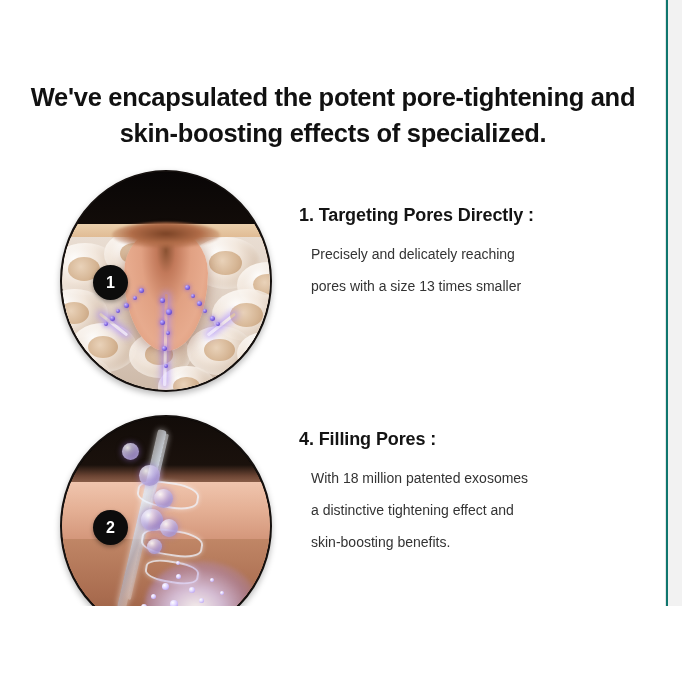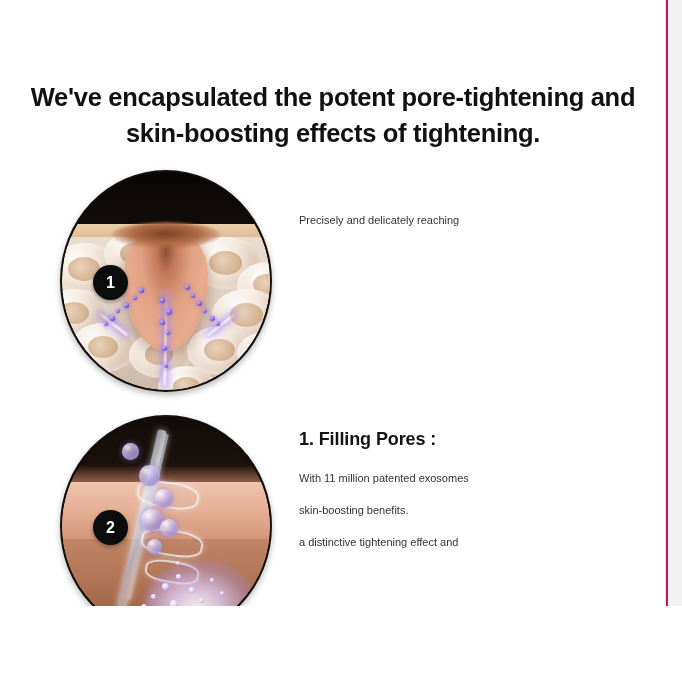--- a/index.html
+++ b/index.html
@@ -8,21 +8,21 @@
     margin: 0; padding: 0;
     width: 682px; height: 682px;
     background: #ffffff;
     font-family: "Liberation Sans", sans-serif;
     overflow: hidden;
   }
   .page {
     position: relative;
     width: 682px;
     height: 606px;
-    background: #be185d;
+    background: #0f766e;
     overflow: hidden;
   }
   
   .content {
     position: absolute;
     left: 0; top: 0;
     width: 665px;
     height: 682px;
     background: #ffffff;
   }
@@ -221,24 +221,24 @@
   .txt.second { top: 13px; }
   .sec-title {
     font-size: 18px;
     font-weight: bold;
     color: #141414;
     letter-spacing: -0.1px;
     margin: 0 0 12px 0;
     line-height: 22px;
   }
   .sec-body {
-    font-size: 11px;
+    font-size: 14px;
     color: #333333;
     line-height: 32px;
-    margin: 0;
+    margin: 12px;
   }
   .sec-body .line { display: block; white-space: nowrap; }
 
   
   .divider {
     position: absolute;
     left: 665px; top: 0;
     width: 1px; height: 682px;
     background: #e6e6e6;
   }
@@ -251,21 +251,21 @@
 </style>
 </head>
 <body>
 
 <div class="page">
 
   <div class="content">
 
     <h1 class="headline">
       <span class="line">We've encapsulated the potent pore-tightening and</span>
-      <span class="line">skin-boosting effects of tightening.</span>
+      <span class="line">skin-boosting effects of specialized.</span>
     </h1>
 
     <div class="block block-1">
 
       <div class="thumb-wrap">
         <div class="thumb">
           <div class="thumb-inner">
             <div class="i1-bg"></div>
             <div class="i1-topbar"></div>
             <div class="i1-skinband"></div>
@@ -308,22 +308,24 @@
             <div class="i1-dot" style="left:47%; top:68%; width:5px; height:5px;"></div>
             <div class="i1-dot" style="left:50%; top:73%; width:4px; height:4px;"></div>
             <div class="i1-dot" style="left:48%; top:80%; width:5px; height:5px;"></div>
             <div class="i1-dot" style="left:49%; top:88%; width:4px; height:4px;"></div>
           </div>
         </div>
         <div class="badge">1</div>
       </div>
 
       <div class="txt">
+        <h2 class="sec-title">1. Targeting Pores Directly :</h2>
         <p class="sec-body">
           <span class="line">Precisely and delicately reaching</span>
+          <span class="line">pores with a size 13 times smaller</span>
         </p>
       </div>
     </div>
 
     <div class="block block-2">
 
       <div class="thumb-wrap">
         <div class="thumb">
           <div class="thumb-inner">
             <div class="i2-bg"></div>
@@ -358,25 +360,25 @@
             <div class="i2-spark" style="left:63%; top:92%; width:4px; height:4px;"></div>
             <div class="i2-spark" style="left:33%; top:90%; width:4px; height:4px;"></div>
             <div class="i2-spark" style="left:76%; top:80%; width:4px; height:4px;"></div>
             <div class="i2-spark" style="left:55%; top:66%; width:4px; height:4px;"></div>
           </div>
         </div>
         <div class="badge">2</div>
       </div>
 
       <div class="txt second">
-        <h2 class="sec-title">1. Filling Pores :</h2>
+        <h2 class="sec-title">4. Filling Pores :</h2>
         <p class="sec-body">
-          <span class="line">With 11 million patented exosomes</span>
+          <span class="line">With 18 million patented exosomes</span>
+          <span class="line">a distinctive tightening effect and</span>
           <span class="line">skin-boosting benefits.</span>
-          <span class="line">a distinctive tightening effect and</span>
         </p>
       </div>
     </div>
 
   </div>
 
   <div class="divider"></div>
   <div class="scroll-track"></div>
 
 </div>

